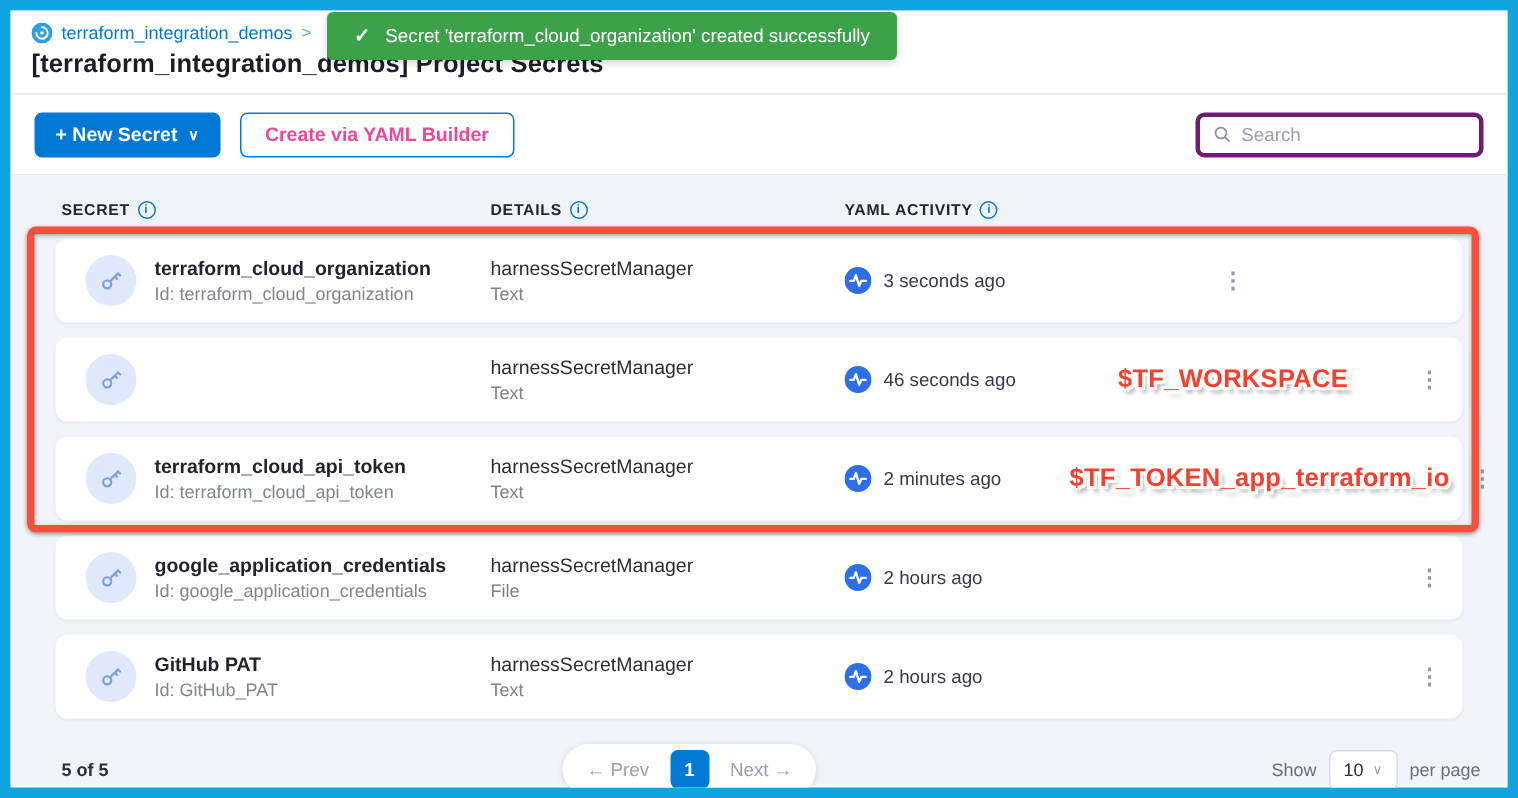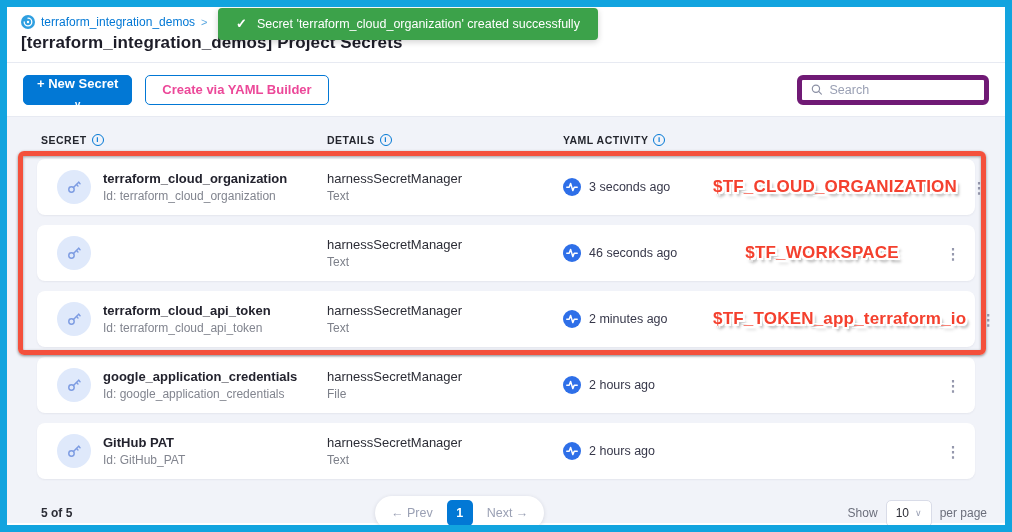--- a/index.html
+++ b/index.html
@@ -28,26 +28,26 @@
     box-shadow:0 2px 6px rgba(0,0,0,.18); white-space:nowrap;
   }
   .toast .check { font-size:13px; font-weight:700; }
 
   
   .toolbar {
     background:#fff; border-top:1px solid #e7eaf2; border-bottom:1px solid #e7eaf2;
     height:55px; display:flex; align-items:center; padding:0 16px;
   }
   .btn { font-family:inherit; font-size:13px; font-weight:700; border-radius:5px; height:30px; cursor:pointer; }
-  .btn-primary { background:#0278d5; color:#fff; border:1px solid #0278d5; padding:0 13px; display:flex; gap:7px;flex-direction:column; }
+  .btn-primary { background:#0278d5; color:#fff; border:1px solid #0278d5; padding:0 13px; display:flex; align-items:center; gap:7px; }
   .btn-primary .chev { font-size:10px; margin-top:1px; }
   .btn-outline { background:#fff; color:#ec4899; border:1px solid #0278d5; padding:0 16px; margin-left:13px; }
   .search-wrap {
     margin-left:auto; width:192px; height:30px; background:#fff;
-    border:5px solid #701a75; border-radius:6px; display:flex; align-items:center; padding:0 9px; gap:7px;
+    border:3px solid #701a75; border-radius:6px; display:flex; align-items:center; padding:0 9px; gap:7px;
   }
   .search-wrap input { border:none; outline:none; width:100%; font-size:12.5px; font-family:inherit; color:#3b3d49; background:transparent; }
   .search-wrap input::placeholder { color:#9aa0b4; }
 
   
   .content { background:#f1f3f9; height:406px; padding:12px 16px 0 16px; position:relative; }
 
   .thead { display:grid; grid-template-columns:286px 236px auto; padding-left:18px; height:22px; margin-bottom:8px; align-items:center; }
   .th { display:flex; align-items:center; gap:5px; font-size:10.5px; font-weight:700; letter-spacing:.5px; color:#24262e; }
   .info-icon {
@@ -184,23 +184,20 @@
       <div class="manager">harnessSecretManager</div>
       <div class="type">Text</div>
     </div>
     <div class="cell-activity">
       <svg class="activity-icon" viewBox="0 0 18 18">
         <circle cx="9" cy="9" r="9" fill="#2e6fe8"></circle>
         <polyline points="3.8,9.3 6.2,9.3 7.6,5.4 9.8,12.6 11.2,9.3 14.2,9.3" fill="none" stroke="#ffffff" stroke-width="1.5" stroke-linejoin="round" stroke-linecap="round"></polyline>
       </svg>
       <span>3 seconds ago</span>
     </div>
-    <div class="cell-annotation">
-      <span class="annotation-text">$TF_CLOUD_ORGANIZATION</span>
-    </div>
     <div class="cell-menu">
       <span class="dots">⋮</span>
     </div>
   </div>
 
   <div class="secret-row">
     <div class="cell-secret">
       <span class="key-badge">
         <svg width="18" height="18" viewBox="0 0 20 20">
           <g fill="none" stroke="#7d9ce2" stroke-width="1.6" stroke-linecap="round">

